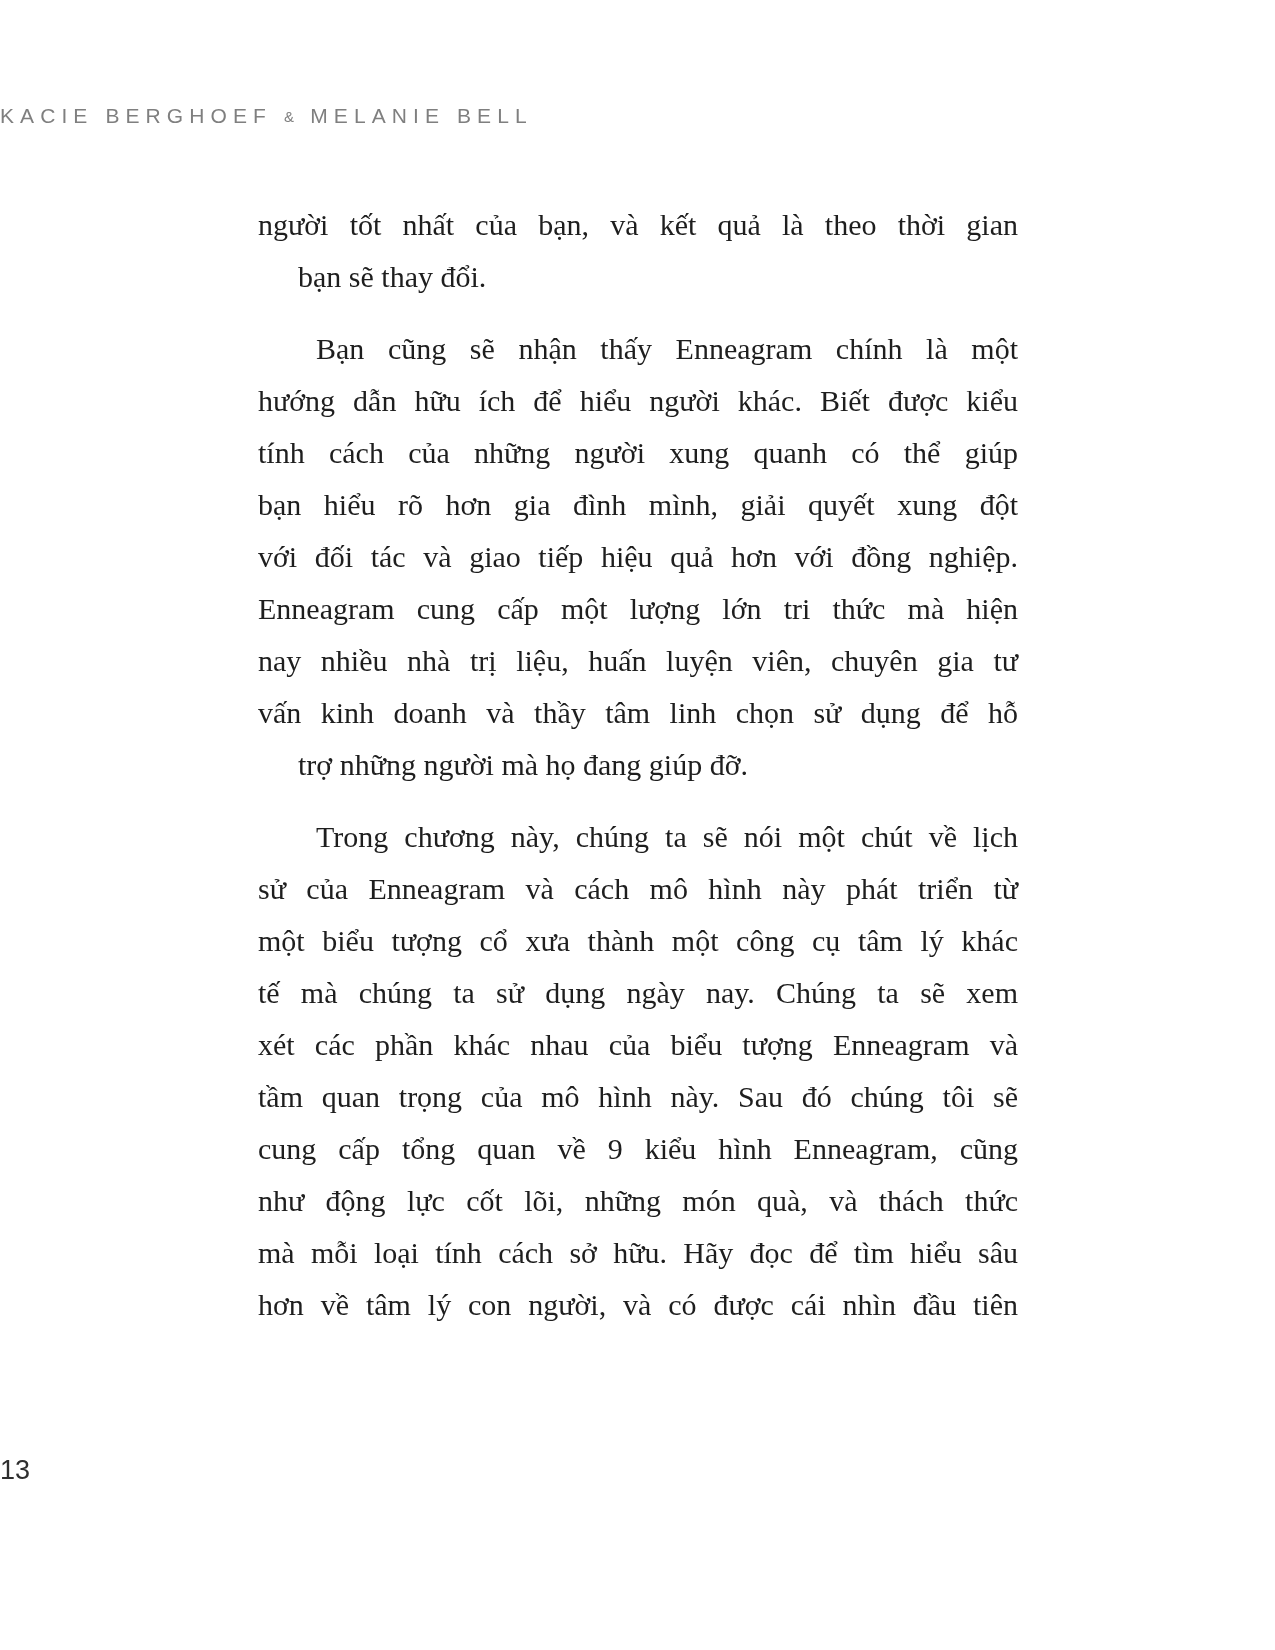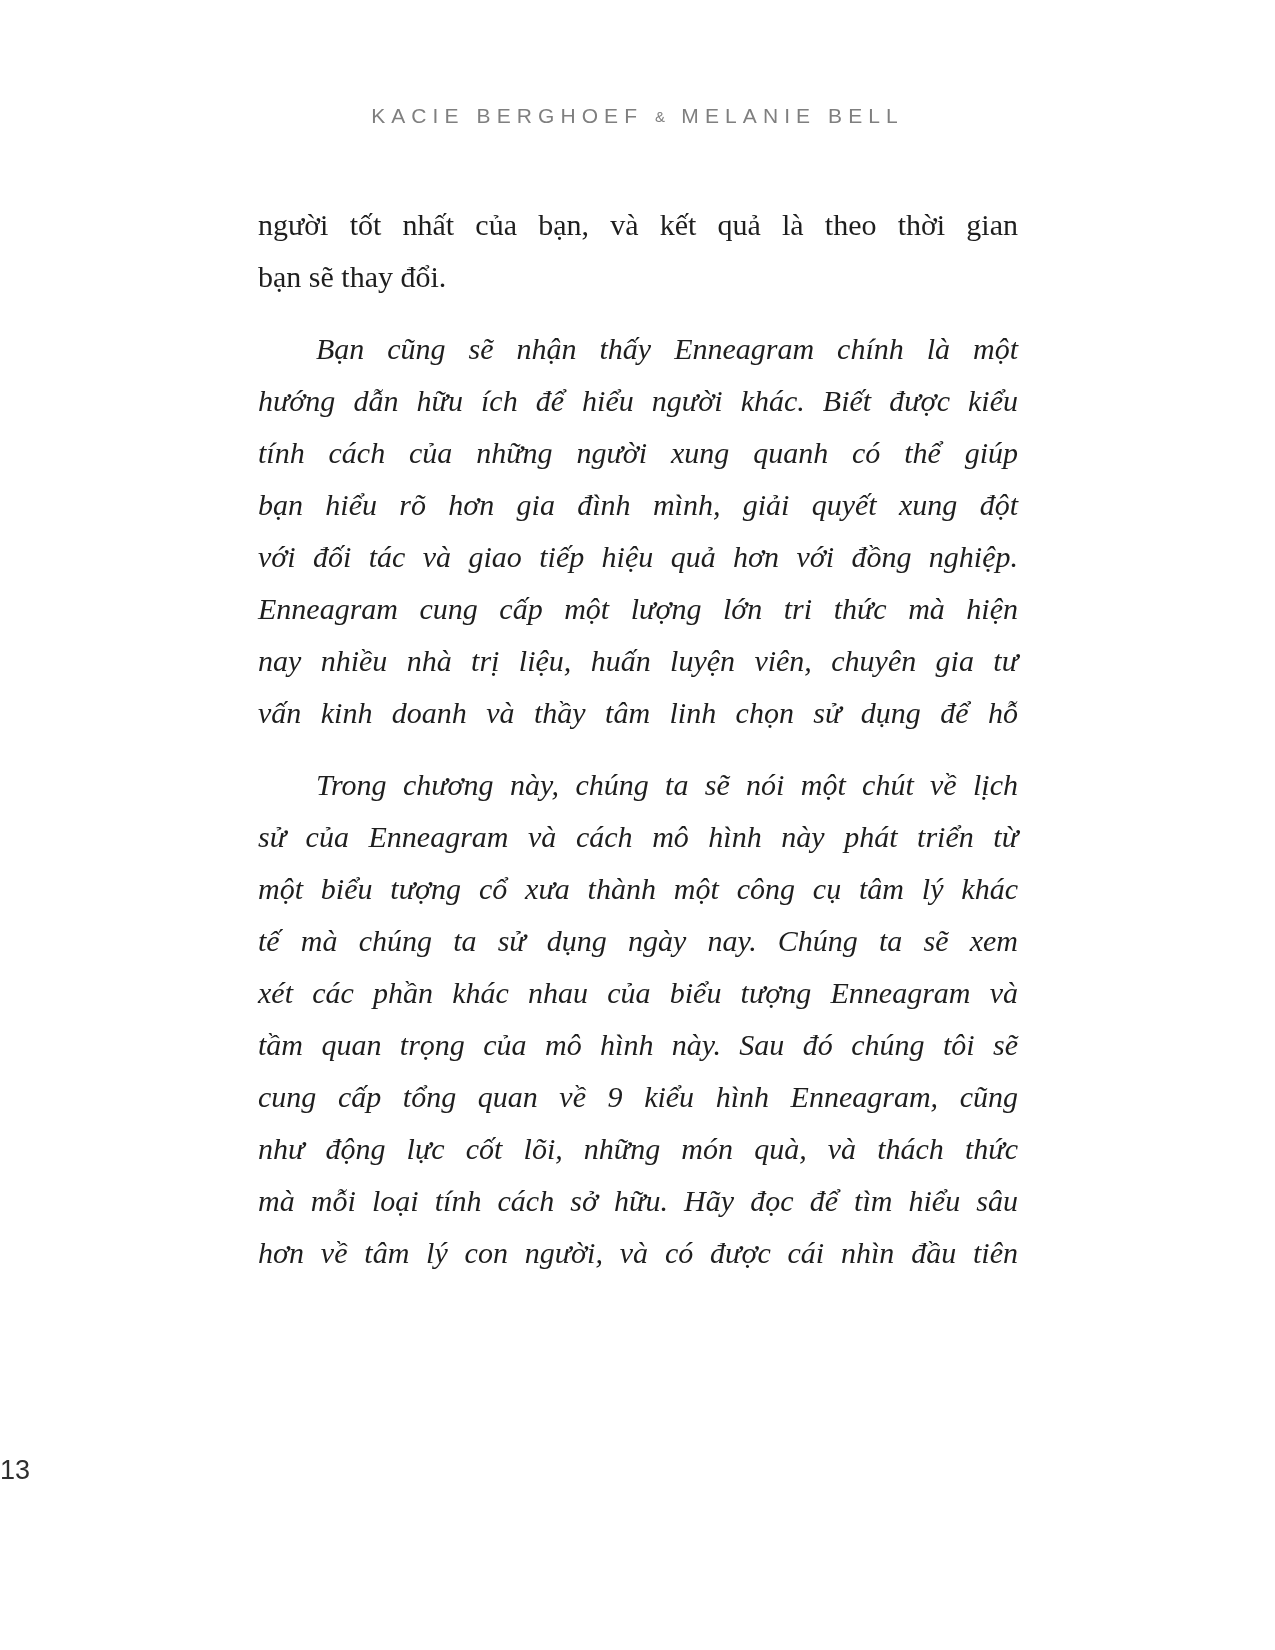--- a/index.html
+++ b/index.html
@@ -12,21 +12,21 @@
     width: 1275px;
     height: 1650px;
     background: var(--bg-color, #ffffff);
     overflow: hidden;
   }
   .running-header {
     position: absolute;
     top: 104px;
     left: 0;
     width: 100%;
-    text-align: center;
+    text-align: left;
     font-family: "Liberation Sans", "DejaVu Sans", sans-serif;
     font-size: 21px;
     font-weight: 400;
     letter-spacing: 0.29em;
     color: var(--header-color, #7f7f7f);
     white-space: nowrap;
   }
   .running-header .amp {
     font-size: 15px;
     letter-spacing: 0.29em;
@@ -37,27 +37,28 @@
     position: absolute;
     top: 199px;
     left: 258px;
     width: 760px;
     font-family: "Liberation Serif", "DejaVu Serif", serif;
     font-size: 30px;
     line-height: 52px;
     color: var(--body-color, #1e1e1e);
   }
   .paragraph { margin: 0; }
-  .paragraph + .paragraph { margin-top: 20px; font-style: italic; }
+  .paragraph + .paragraph { margin-top: 20px; }
   .line {
     text-align: justify;
     text-align-last: justify;
   }
   .line.last {
     text-align-last: left;
+    margin-left: 40px;
   }
   .paragraph.indented .line.first {
     text-indent: 58px;
   }
   .page-number {
     position: absolute;
     top: 1452px;
     left: 0;
     width: 100%;
     font-family: "Liberation Sans", "DejaVu Sans", sans-serif;
@@ -82,20 +83,21 @@
       </div>
       <div class="paragraph indented">
         <div class="line first">Bạn cũng sẽ nhận thấy Enneagram chính là một</div>
         <div class="line">hướng dẫn hữu ích để hiểu người khác. Biết được kiểu</div>
         <div class="line">tính cách của những người xung quanh có thể giúp</div>
         <div class="line">bạn hiểu rõ hơn gia đình mình, giải quyết xung đột</div>
         <div class="line">với đối tác và giao tiếp hiệu quả hơn với đồng nghiệp.</div>
         <div class="line">Enneagram cung cấp một lượng lớn tri thức mà hiện</div>
         <div class="line">nay nhiều nhà trị liệu, huấn luyện viên, chuyên gia tư</div>
         <div class="line">vấn kinh doanh và thầy tâm linh chọn sử dụng để hỗ</div>
+        <div class="line last">trợ những người mà họ đang giúp đỡ.</div>
       </div>
       <div class="paragraph indented">
         <div class="line first">Trong chương này, chúng ta sẽ nói một chút về lịch</div>
         <div class="line">sử của Enneagram và cách mô hình này phát triển từ</div>
         <div class="line">một biểu tượng cổ xưa thành một công cụ tâm lý khác</div>
         <div class="line">tế mà chúng ta sử dụng ngày nay. Chúng ta sẽ xem</div>
         <div class="line">xét các phần khác nhau của biểu tượng Enneagram và</div>
         <div class="line">tầm quan trọng của mô hình này. Sau đó chúng tôi sẽ</div>
         <div class="line">cung cấp tổng quan về 9 kiểu hình Enneagram, cũng</div>
         <div class="line">như động lực cốt lõi, những món quà, và thách thức</div>

